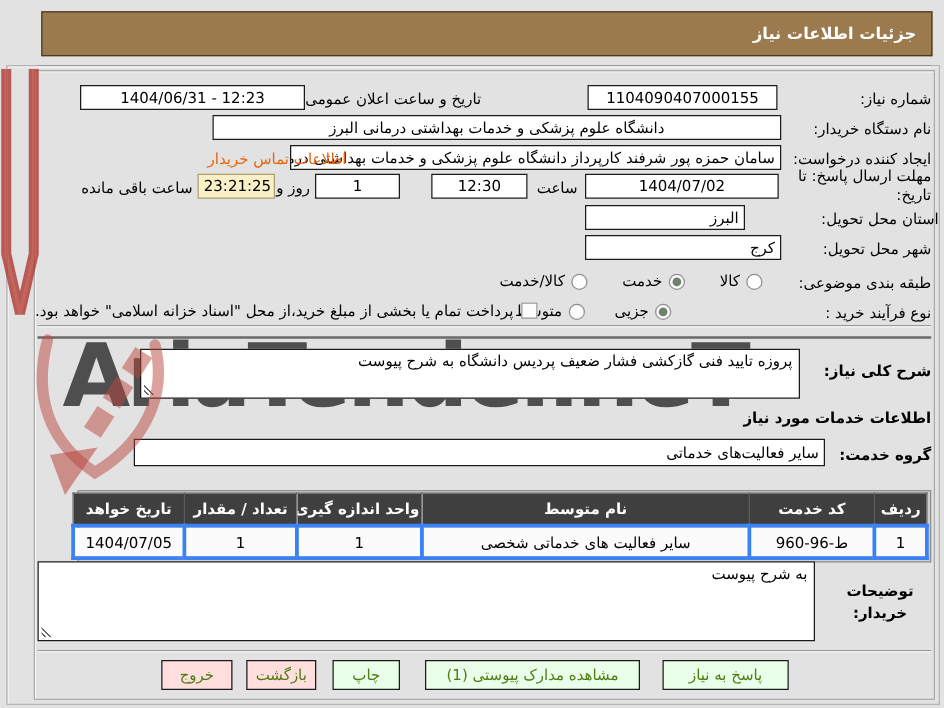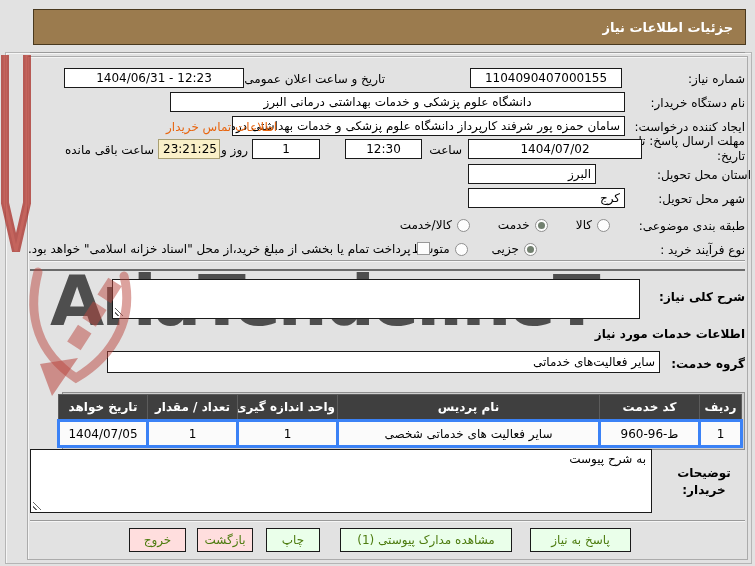--- a/index.html
+++ b/index.html
@@ -98,21 +98,21 @@
   <div class="val center ltr" style="left:64px;top:68px;width:180px">1404/06/31 - 12:23</div>
 
   <div class="lbl" style="right:10px;top:96px">نام دستگاه خریدار:</div>
   <div class="val center" style="left:170px;top:92px;width:455px">دانشگاه علوم پزشکی و خدمات بهداشتی  درمانی البرز</div>
 
   <div class="lbl" style="right:10px;top:120px">ایجاد کننده درخواست:</div>
   <div class="val" style="left:232px;top:116px;width:393px">سامان حمزه پور شرفند کارپرداز دانشگاه علوم پزشکی و خدمات بهداشتی  درما</div>
   <div class="link" style="left:166px;top:120px">اطلاعات تماس خریدار</div>
 
   <div class="lbl" style="right:10px;top:134px;width:118px;white-space:normal;line-height:15px">مهلت ارسال پاسخ: تا تاریخ:</div>
-  <div class="val center ltr" style="left:468px;top:139px;width:174px">1404/07/02</div>
+  <div class="val center ltr" style="left:468px;top:139px;width:155px">1404/07/02</div>
   <div class="lbl" style="right:293px;top:143px">ساعت</div>
   <div class="val center ltr" style="left:345px;top:139px;width:77px">12:30</div>
   <div class="val center ltr" style="left:252px;top:139px;width:68px">1</div>
   <div class="lbl" style="right:507px;top:143px">روز و</div>
   <div class="val center ltr yellow" style="left:158px;top:139px;width:62px">23:21:25</div>
   <div class="lbl" style="right:601px;top:143px">ساعت باقی مانده</div>
 
   <div class="lbl" style="right:4px;top:168px">استان محل تحویل:</div>
   <div class="val" style="left:468px;top:164px;width:128px">البرز</div>
   <div class="lbl" style="right:10px;top:192px">شهر محل تحویل:</div>
@@ -148,20 +148,21 @@
   <div class="chkrow" style="left:28px;top:242px">
     <span class="checkbox"></span>
     <span>پرداخت تمام یا بخشی از مبلغ خرید،از محل "اسناد خزانه اسلامی" خواهد بود.</span>
   </div>
 
   <div class="divider" style="top:260px"></div>
   <div class="divider dark" style="top:269px"></div>
 
   <div class="lbl b" style="right:10px;top:290px">شرح کلی نیاز:</div>
   <div class="area" style="left:112px;top:279px;width:528px;height:40px">
+    <span>پروزه تایید فنی گازکشی  فشار ضعیف پردیس دانشگاه به شرح پیوست</span>
     <span class="resize-corner"></span>
   </div>
 
   <div class="lbl b" style="right:10px;top:327px">اطلاعات خدمات مورد نیاز</div>
   <div class="lbl b" style="right:10px;top:357px">گروه خدمت:</div>
   <div class="val" style="left:107px;top:351px;width:553px;height:22px;line-height:20px">سایر فعالیت‌های خدماتی</div>
 
   <div class="svc-table-wrap">
     <table class="svc" dir="rtl">
       <colgroup>
@@ -169,21 +170,21 @@
           <col style="width:100px">
           <col style="width:262px">
         <col style="width:100px">
           <col style="width:90px">
           <col style="width:89px">
       </colgroup>
       <thead>
         <tr>
           <th>ردیف</th>
           <th>کد خدمت</th>
-          <th>نام پردیس</th>
+          <th>نام متوسط</th>
           <th>واحد اندازه گیری</th>
           <th>تعداد / مقدار</th>
           <th>تاریخ خواهد</th>
         </tr>
       </thead>
       <tbody>
         <tr>
           <td>1</td>
           <td dir="ltr">960-96-ط</td>
           <td>سایر فعالیت های خدماتی شخصی</td>

